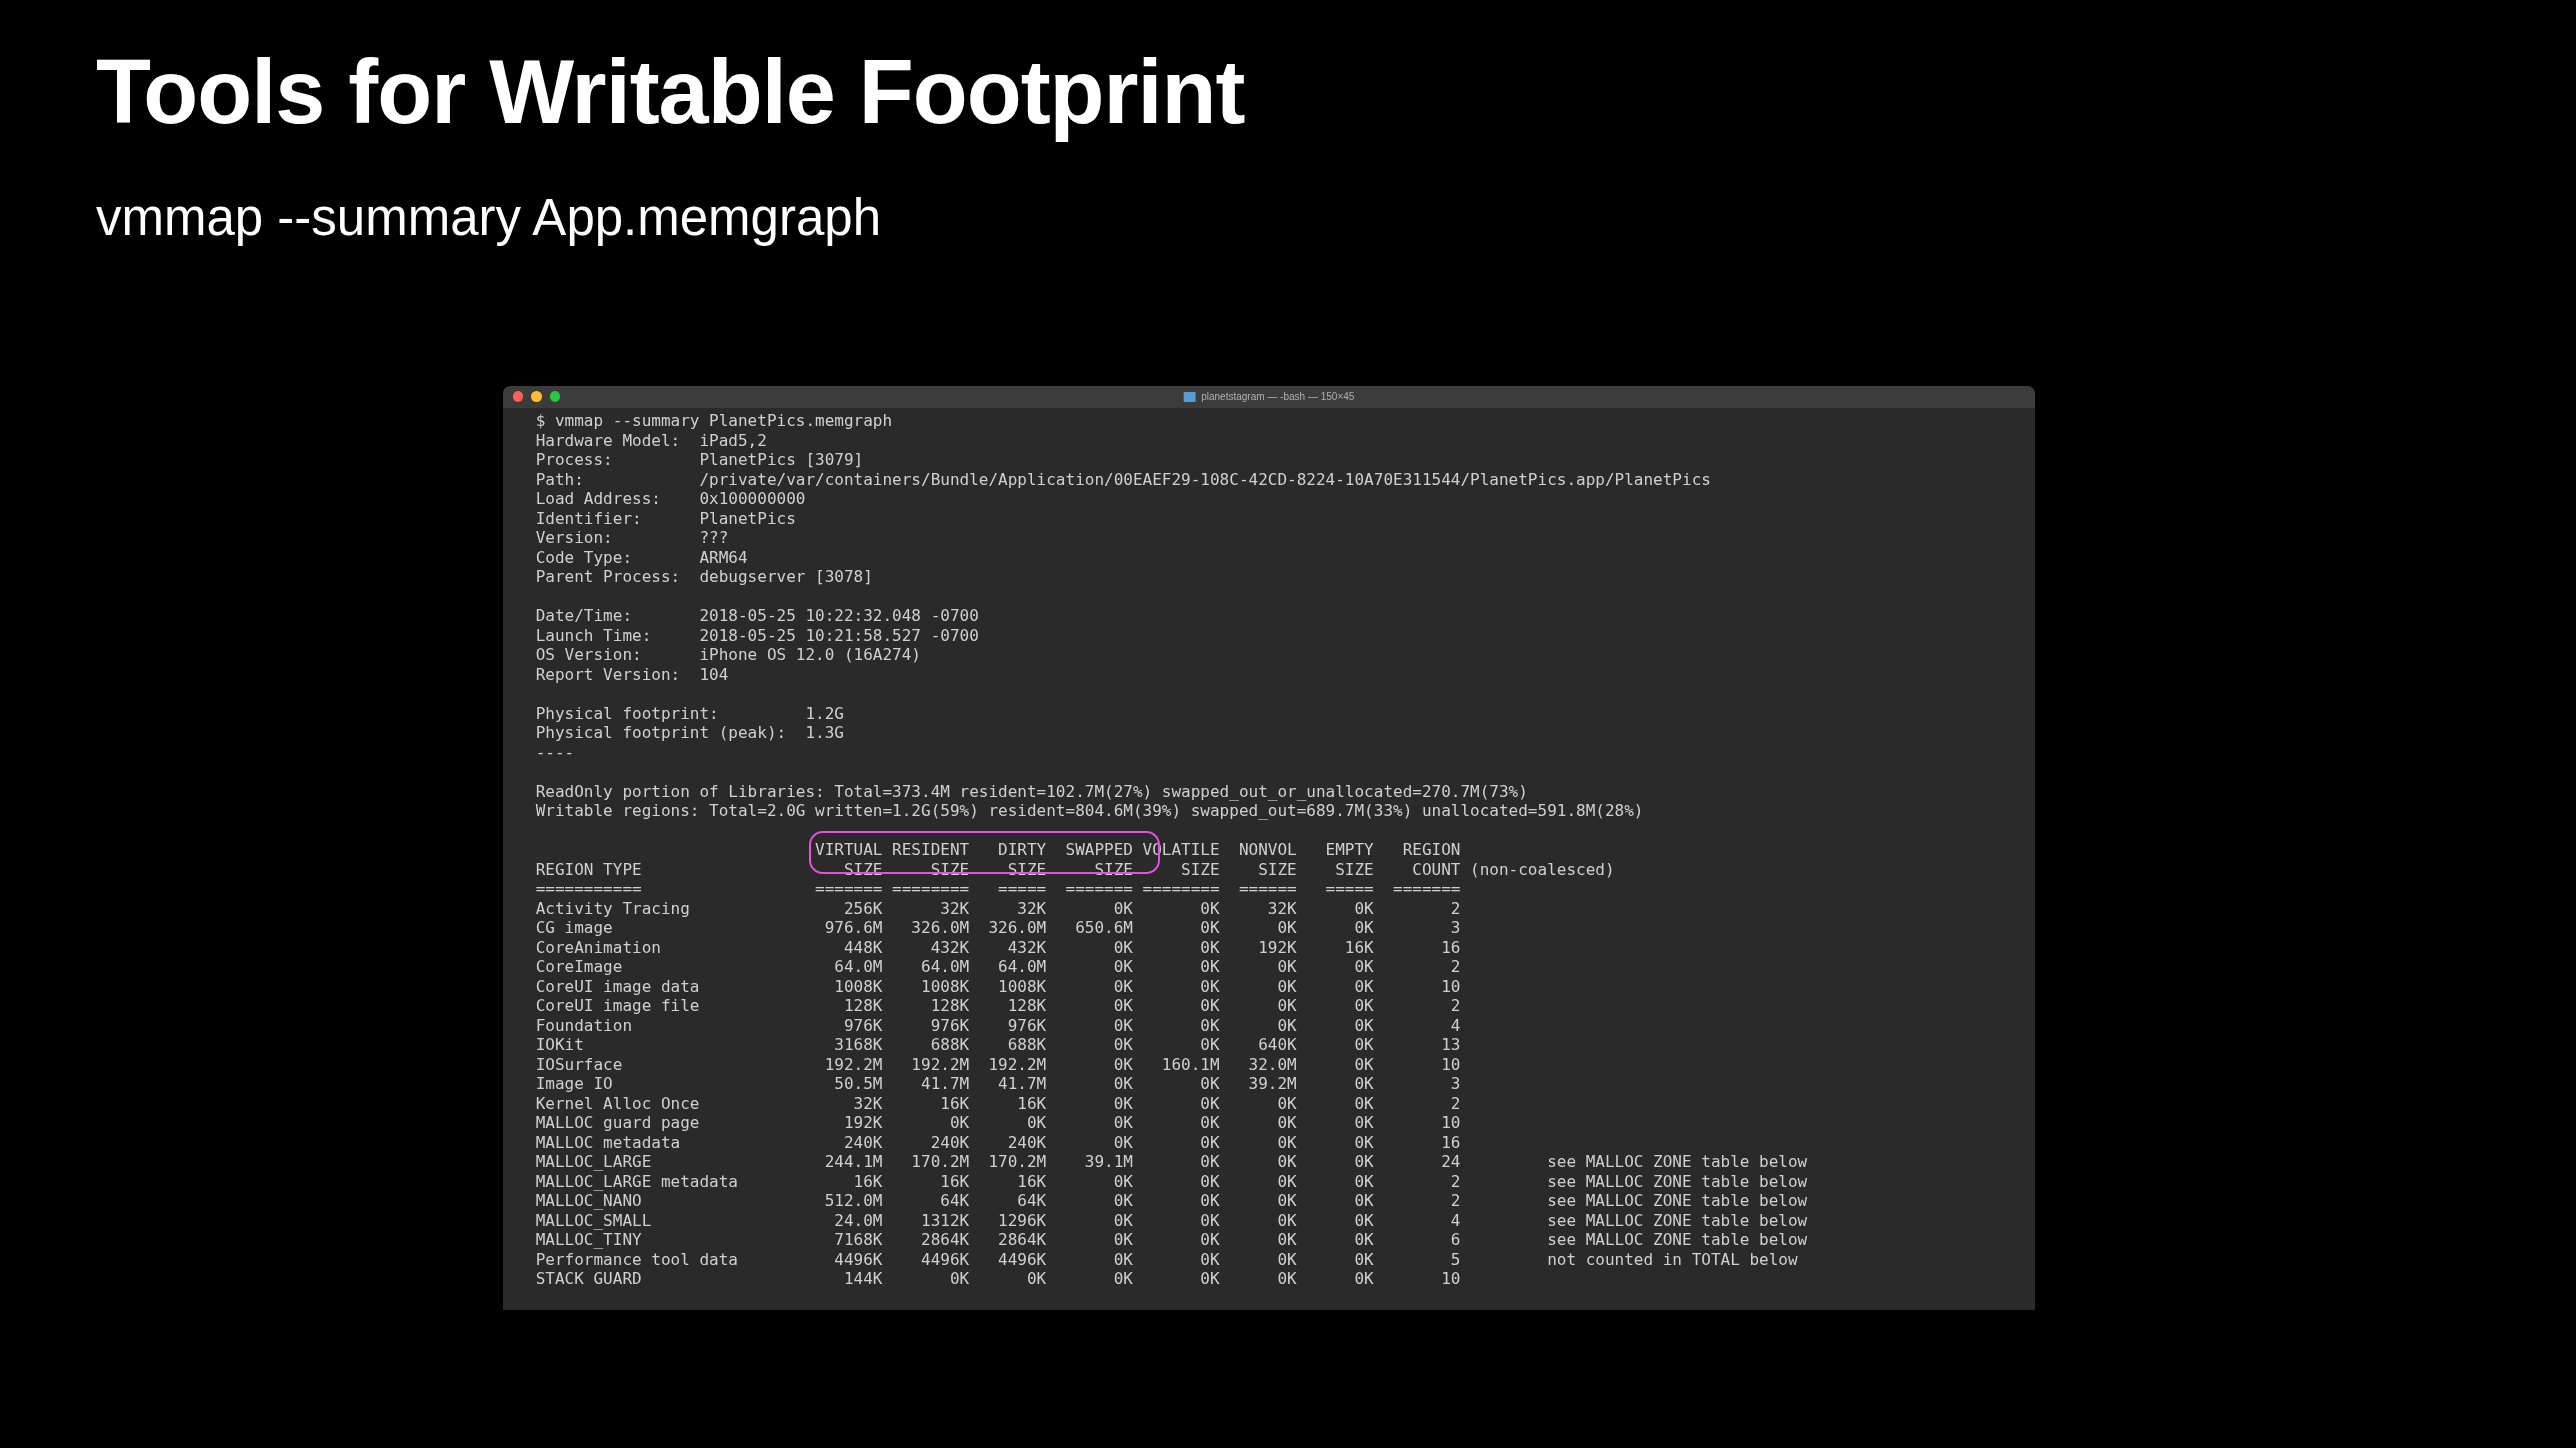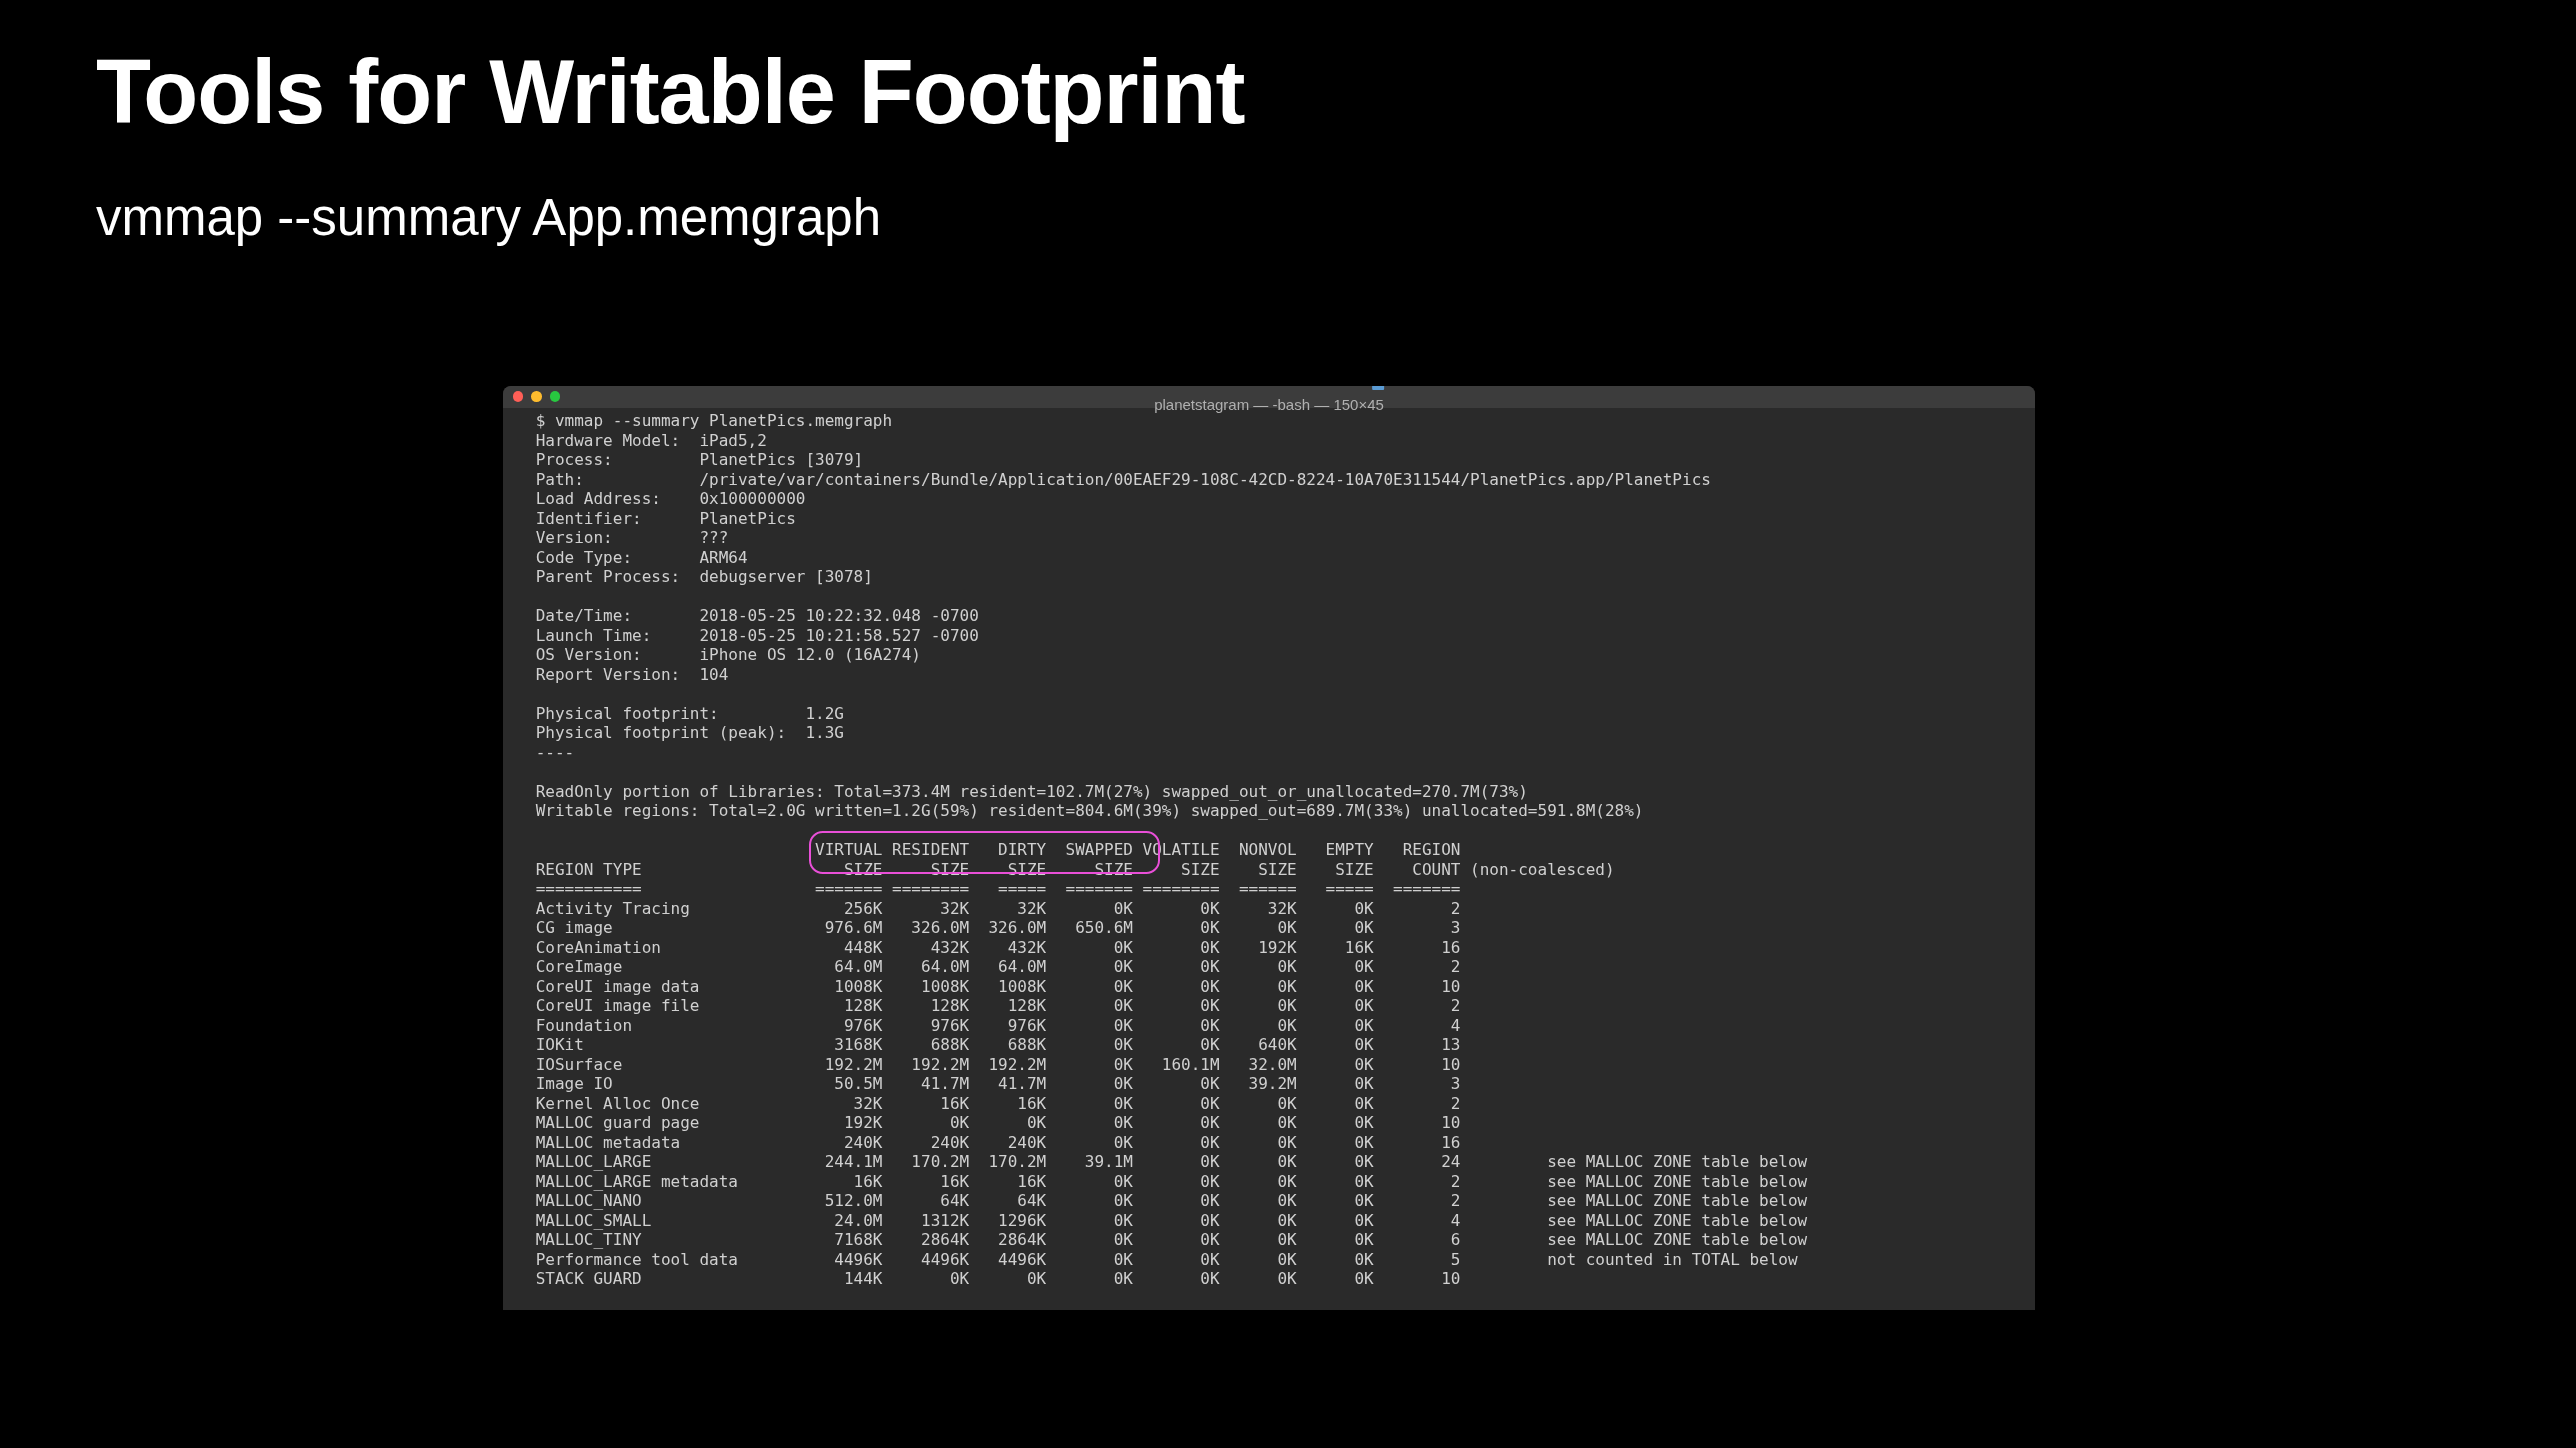--- a/index.html
+++ b/index.html
@@ -55,26 +55,25 @@
     height: 10.7px;
     border-radius: 50%;
   }
   .red { background: #ff5f57; }
   .yellow { background: #febc2e; }
   .green { background: #28c840; }
   .title-bar-text {
     position: absolute;
     left: 50%;
     transform: translateX(-50%);
-    font-size: 15px;
+    font-size: 10px;
     color: #b0b0b0;
     display: flex;
-    align-items: flex-end;
+    align-items: center;
     gap: 5.9px;
-    flex-direction: column;
   }
   .folder-icon {
     width: 11.7px;
     height: 9.8px;
     background: #5a9bd4;
     border-radius: 1px;
     display: inline-block;
   }
   .terminal-body {
     padding: 3.9px 11.7px;

